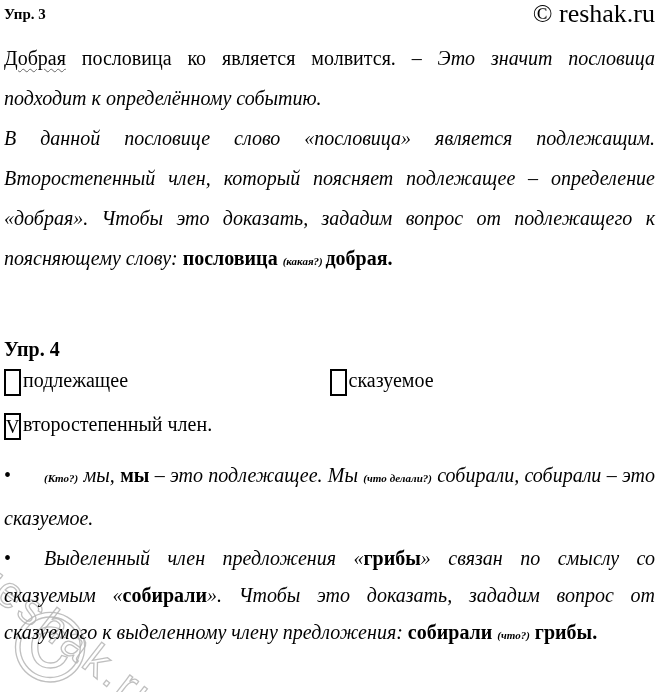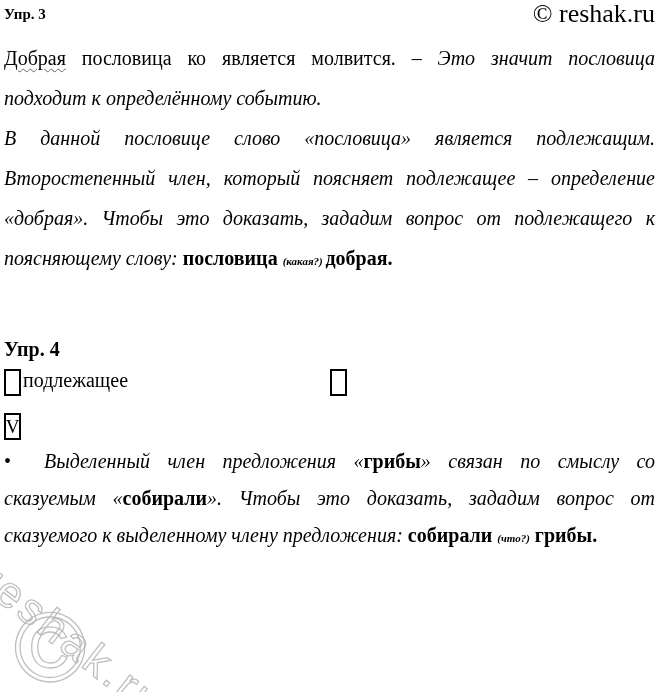--- a/index.html
+++ b/index.html
@@ -83,28 +83,31 @@
       <div class="cbcol">
         <span class="cb">
             <span></span>
           </span>
         <span class="cblabel">подлежащее</span>
       </div>
       <div class="cbcol">
         <span class="cb">
             <span></span>
           </span>
+        <span class="cblabel">сказуемое</span>
       </div>
     </div>
 
     <div class="cbrow cbrow2">
       <div class="cbcol">
         <span class="cb">
             <span>V</span>
           </span>
+        <span class="cblabel">второстепенный член.</span>
       </div>
     </div>
 
+    <p class="bullet"><span class="dot">•</span><span class="tab"></span><span class="q">(Кто?)</span><span class="it"> мы, </span><span class="bi">мы</span><span class="it"> – это подлежащее. Мы </span><span class="q">(что делали?)</span><span class="it"> собирали, собирали – это сказуемое.</span></p>
 
     <p class="bullet bullet-b2"><span class="dot">•</span><span class="tab"></span><span class="it">Выделенный член предложения «</span><span class="bi">грибы</span><span class="it">» связан по смыслу со сказуемым «</span><span class="bi">собирали</span><span class="it">». Чтобы это доказать, зададим вопрос от сказуемого к выделенному члену предложения: </span><span class="bi">собирали </span><span class="q">(что?)</span><span class="bi"> грибы.</span></p>
 
   </div>
 </div>
 
 </body></html>

